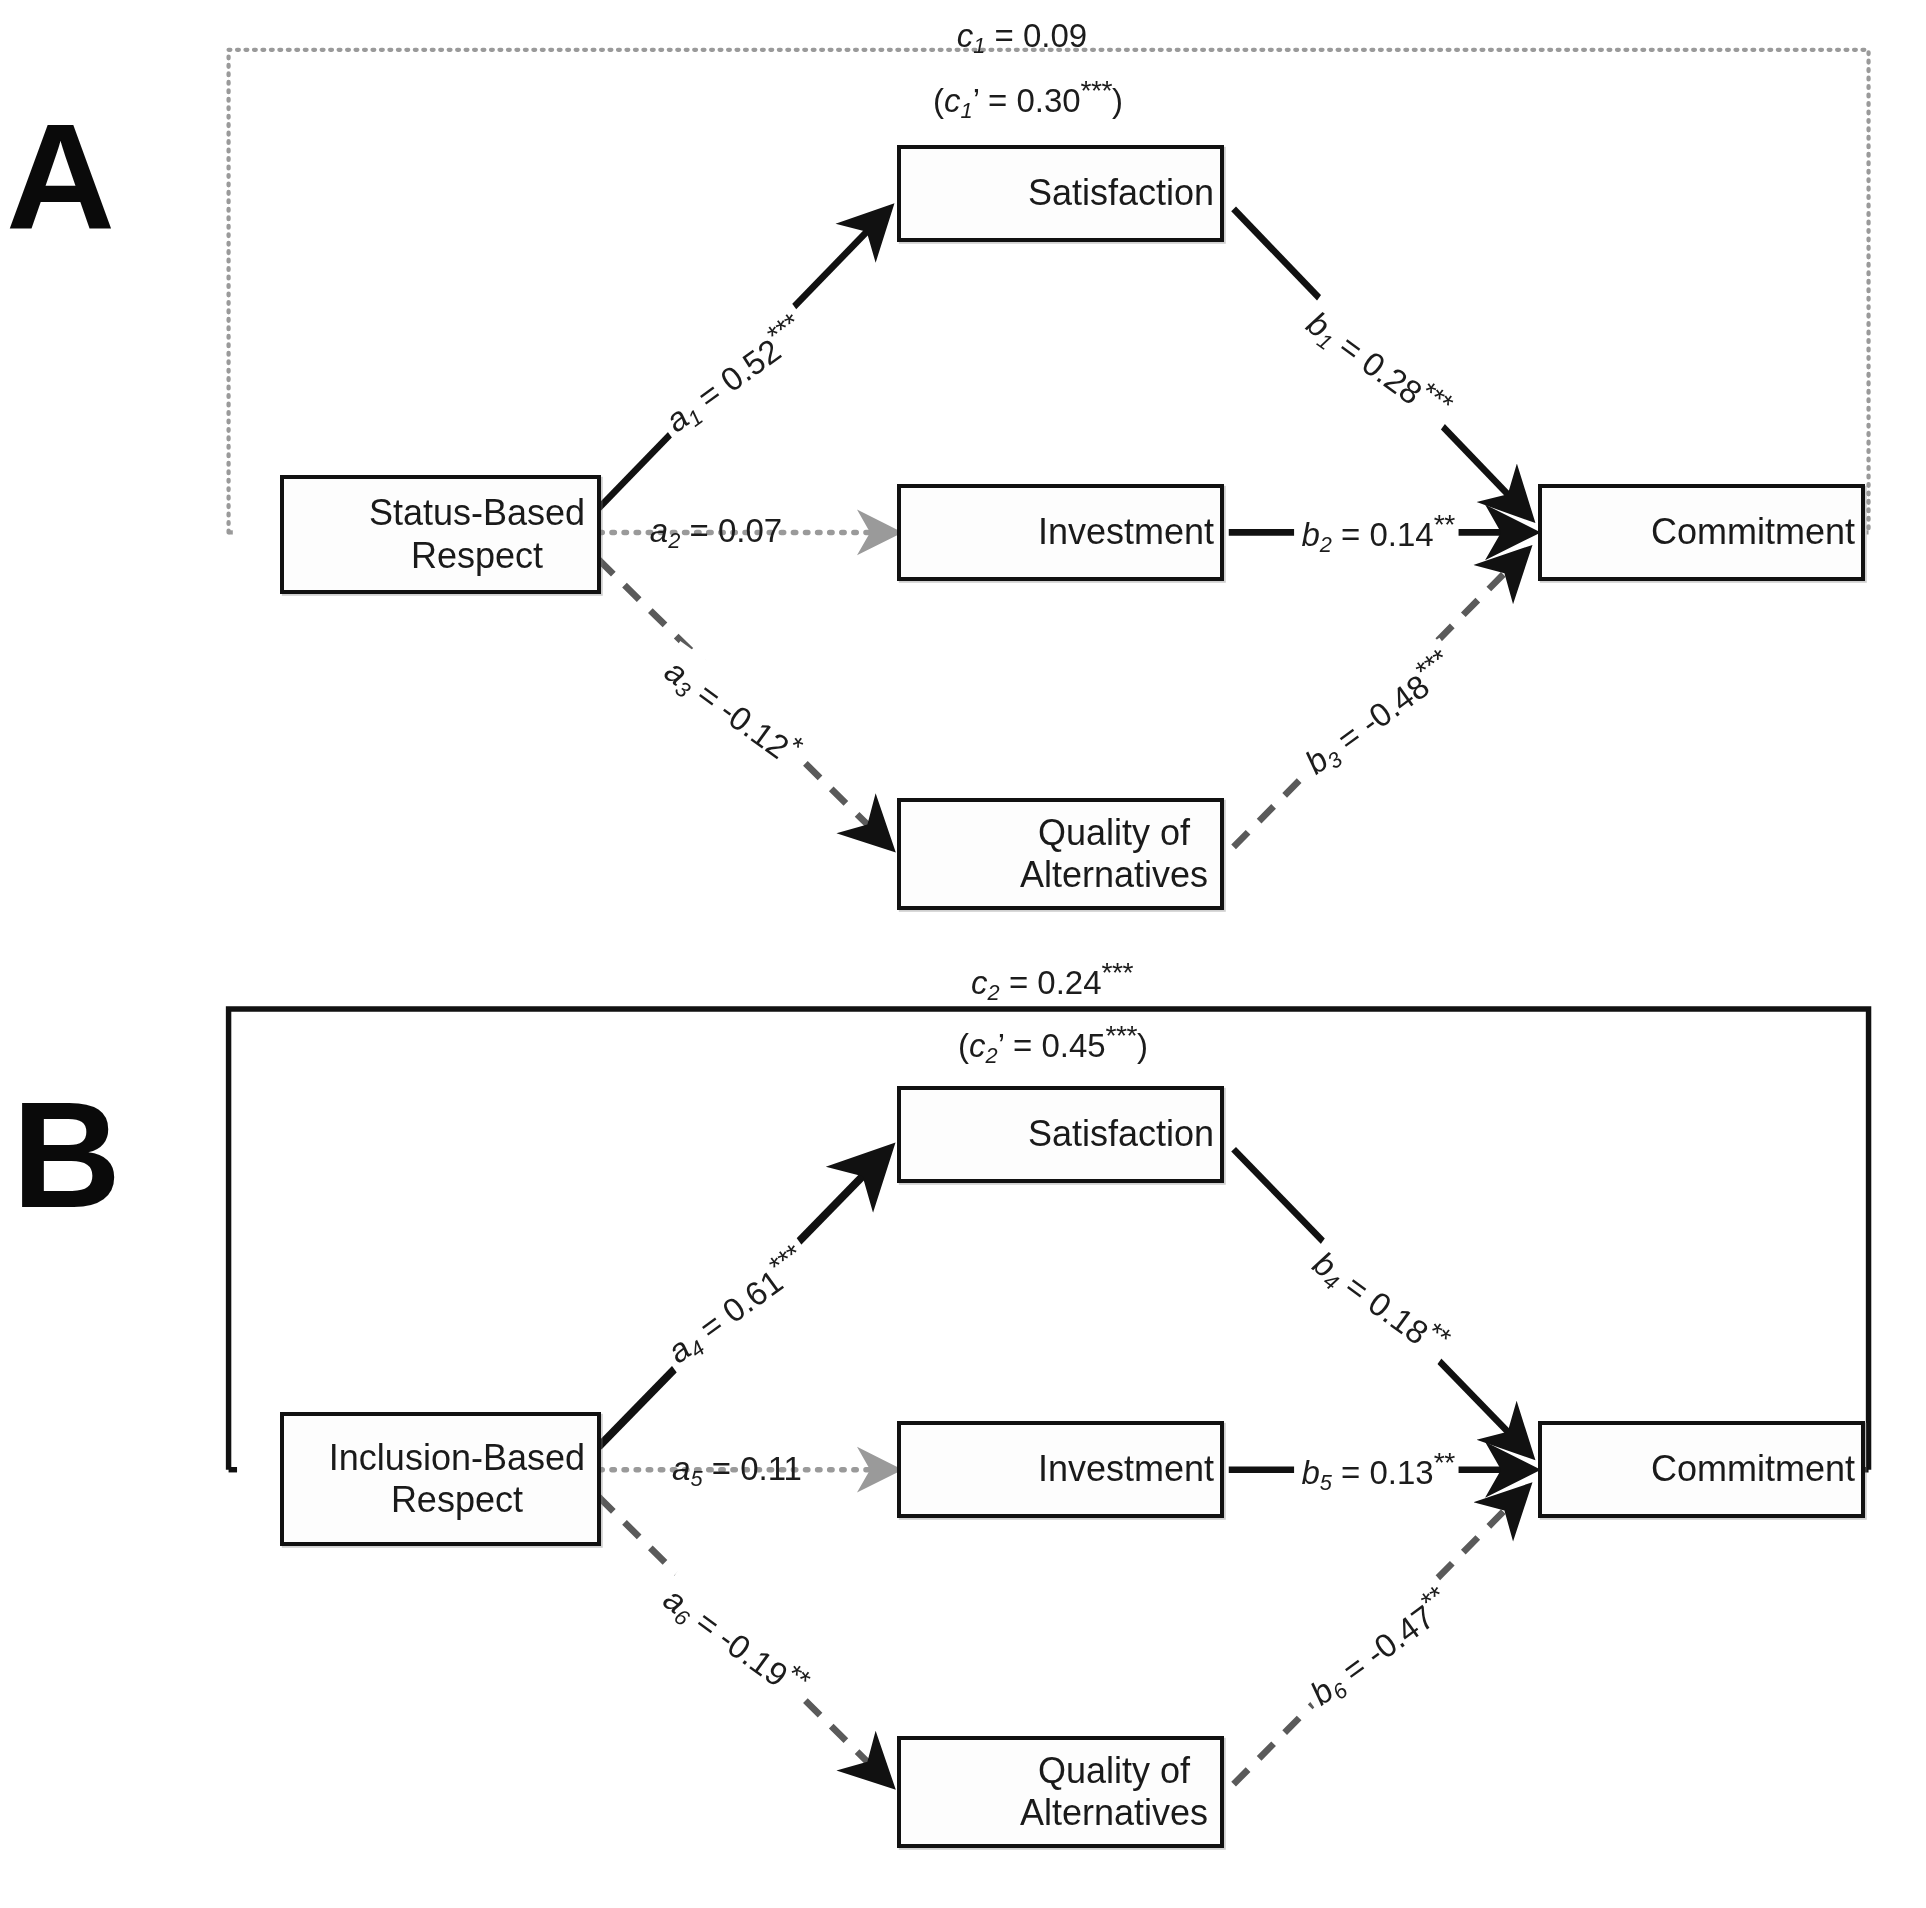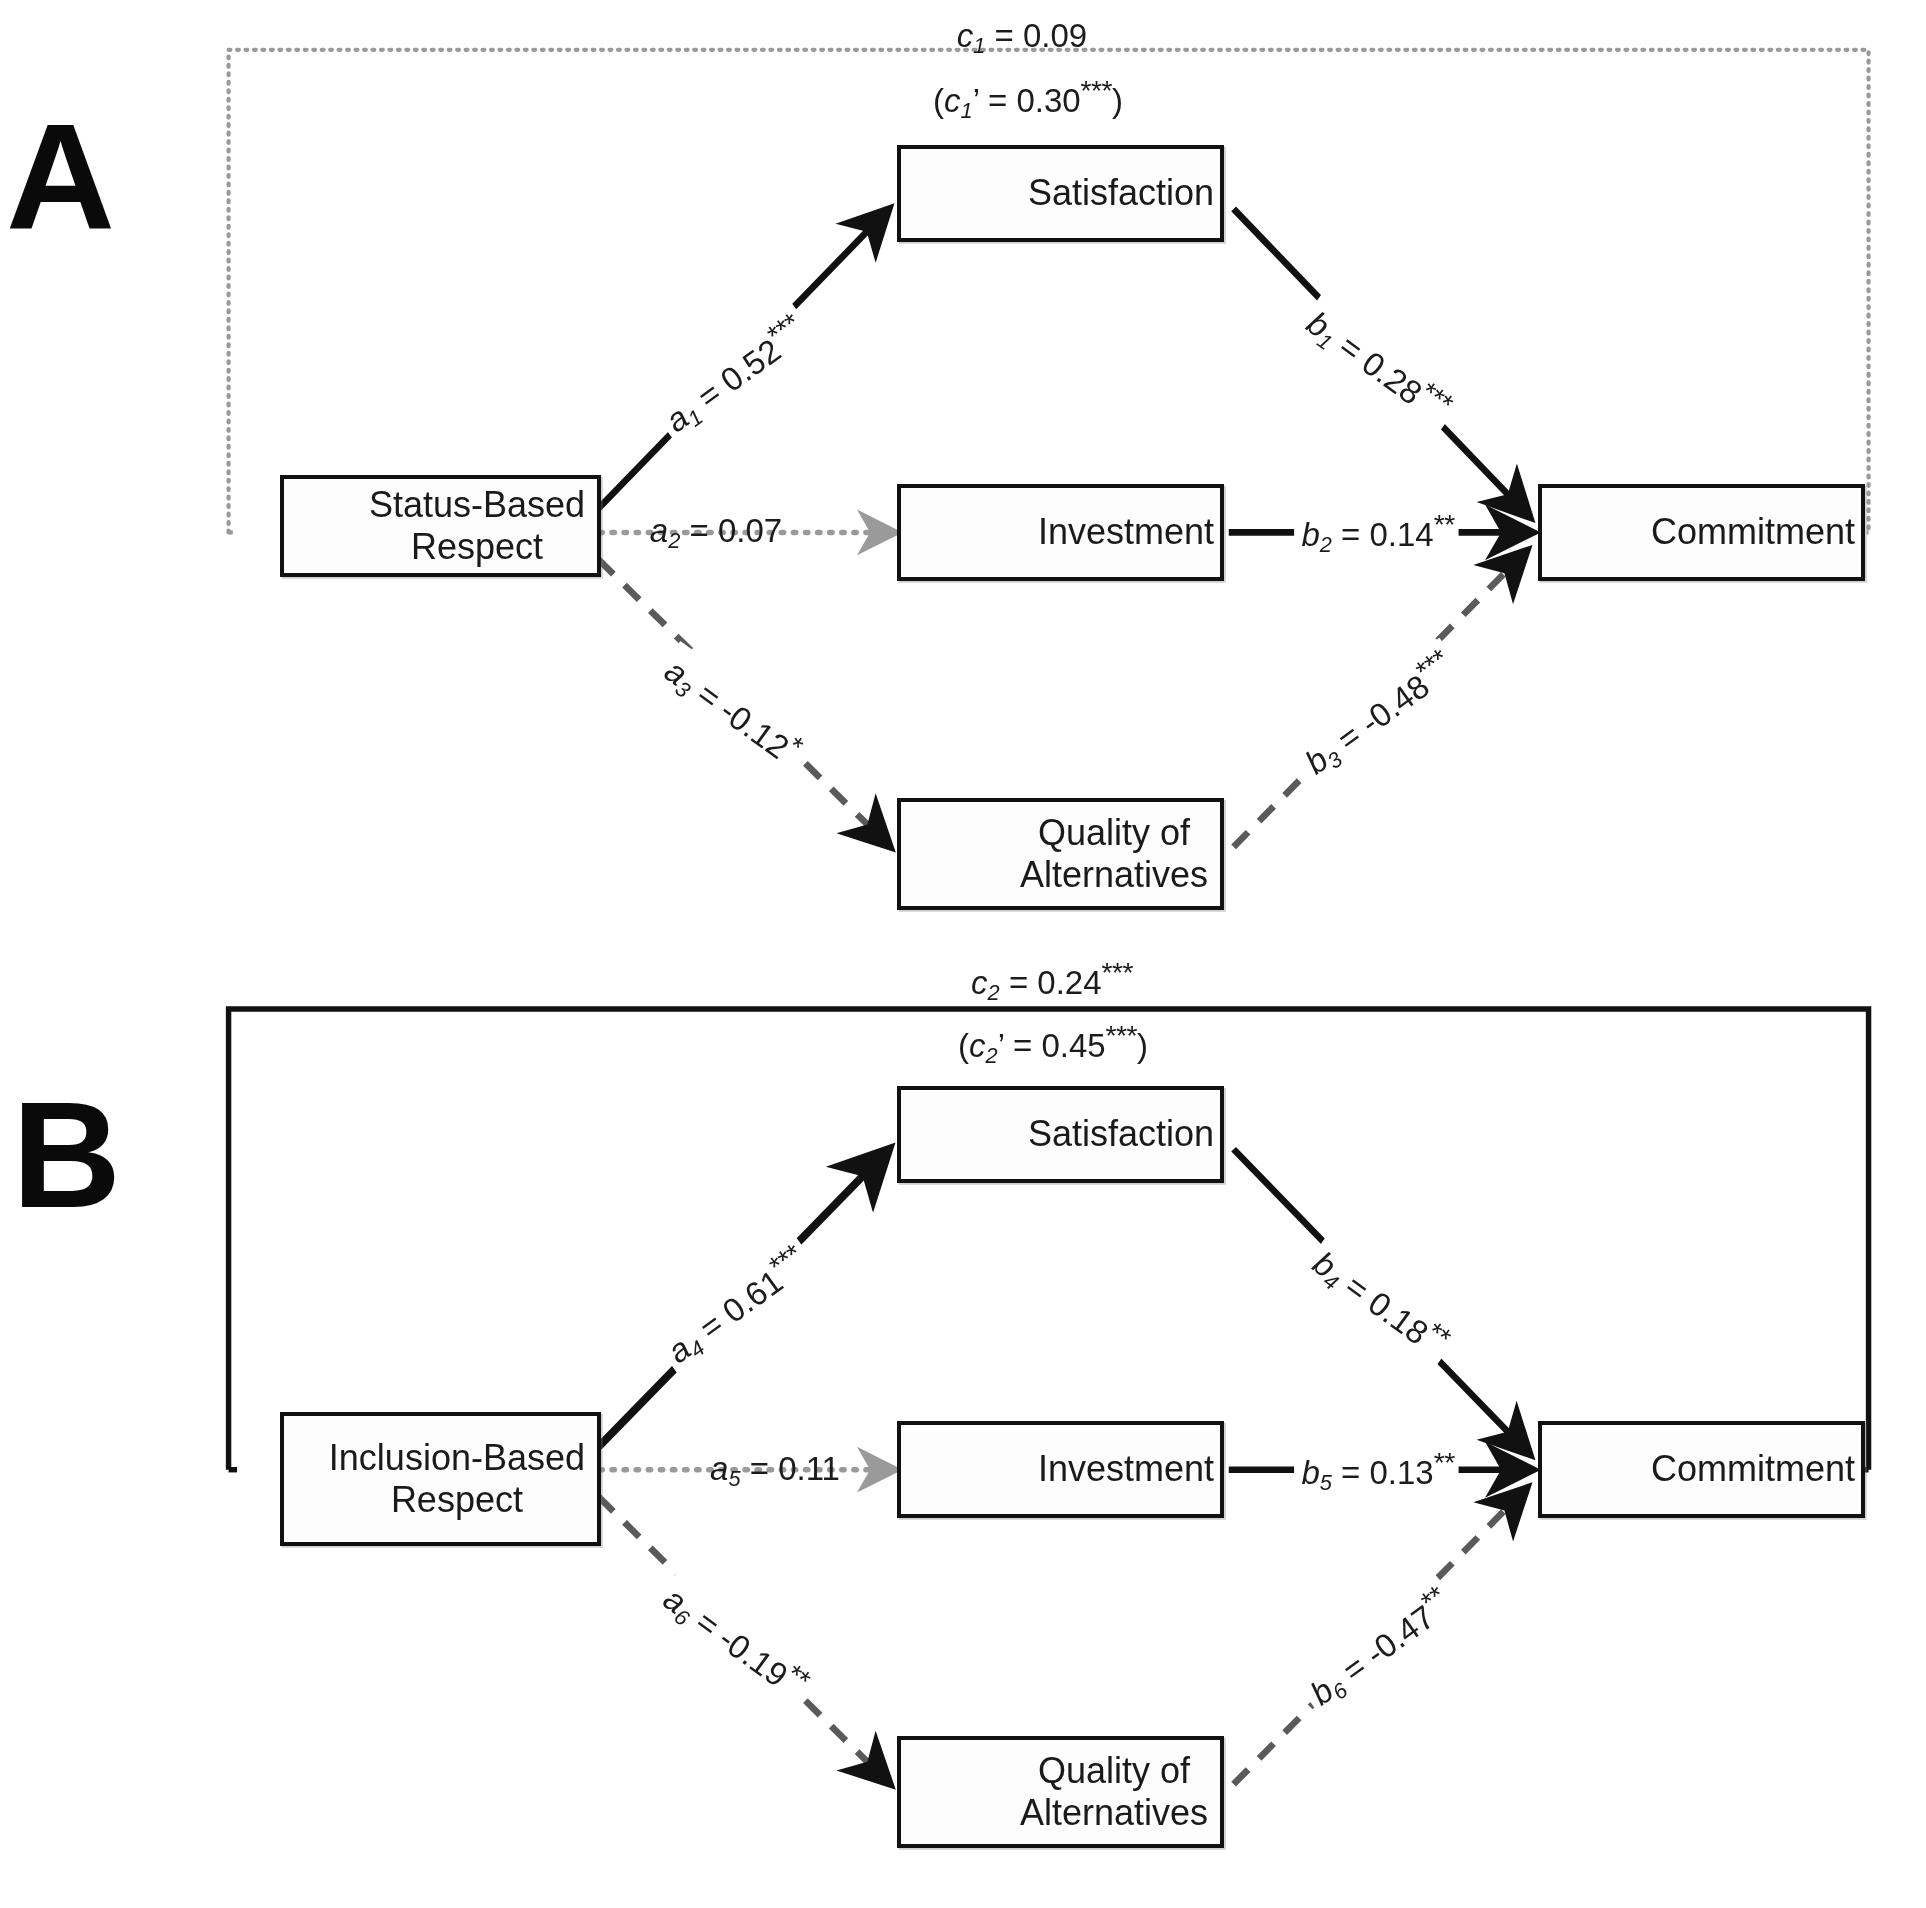--- a/index.html
+++ b/index.html
@@ -140,21 +140,21 @@
 
     <path d="M 2032,2430 L 2140,2430" fill="none" stroke="#111111" stroke-width="11"></path>
     <path d="M 2412,2430 L 2535,2430" fill="none" stroke="#111111" stroke-width="11" marker-end="url(#arrowBlack)"></path>
 
     <path d="M 2040,2950 L 2525,2460" fill="none" stroke="#5a5a5a" stroke-width="11" stroke-dasharray="34 26" marker-end="url(#arrowDashGray)"></path>
   </svg>
 
   <div class="panel-letter" id="panel-a-letter">A</div>
   <div class="panel-letter" id="panel-b-letter">B</div>
 
-  <div class="node" id="a-predictor" style="left:280px; top:475px; width:321px; height:102px;">
+  <div class="node" id="a-predictor" style="left:280px; top:475px; width:321px; height:119px;">
     <span>
       <span>Status-Based</span>
       <span>Respect</span>
     </span>
   </div>
 
   <div class="node" id="a-satisfaction" style="left:897px; top:145px; width:327px; height:97px;">
     <span>Satisfaction</span>
   </div>
 
@@ -234,21 +234,21 @@
     <i>c</i><sub>2</sub> = 0.24<sup>***</sup>
   </div>
   <div class="coef rot-none" style="left:1053px; top:1044px;">
     (<i>c</i><sub>2</sub>’ = 0.45<sup>***</sup>)
   </div>
 
   <div class="coef rot-up coef-white-bg" style="left:737px; top:1306px;">
     <i>a</i><sub>4</sub> = 0.61<sup>***</sup>
   </div>
 
-  <div class="coef rot-none" style="left:737px; top:1471px;margin-left:38px;">
+  <div class="coef rot-none" style="left:737px; top:1471px;">
     <i>a</i><sub>5</sub> = 0.11
   </div>
 
   <div class="coef rot-down coef-white-bg" style="left:735px; top:1642px;">
     <i>a</i><sub>6</sub> = -0.19<sup>**</sup>
   </div>
 
   <div class="coef rot-down coef-white-bg" style="left:1380px; top:1303px;">
     <i>b</i><sub>4</sub> = 0.18<sup>**</sup>
   </div>

